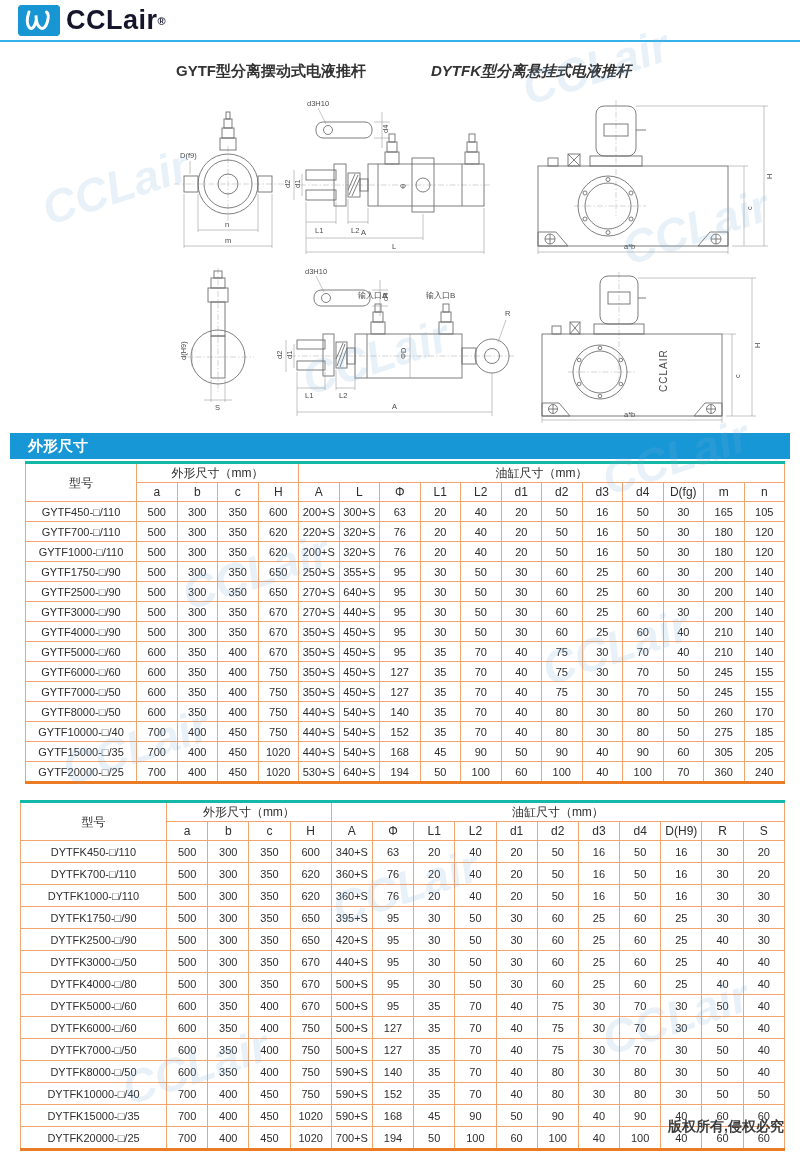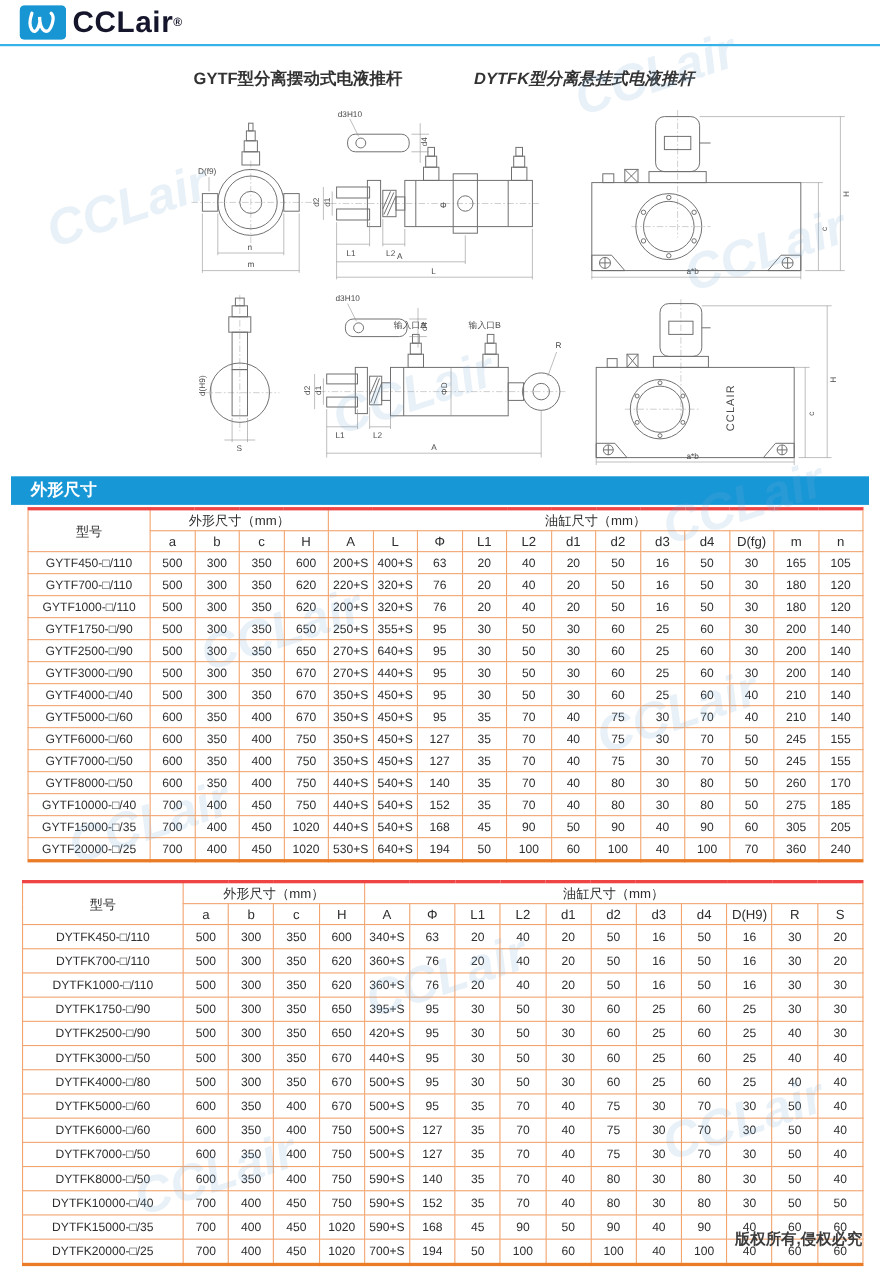--- a/index.html
+++ b/index.html
@@ -32,21 +32,21 @@
   .section-bar{position:absolute;top:433px;left:10px;width:762px;height:26px;background:#1897d6;
                color:#fff;font-size:15px;font-weight:bold;line-height:26px;padding-left:18px;z-index:1;}
 
   
   .table-wrap1{position:absolute;top:461px;left:25px;width:760px;z-index:1;}
   .table-wrap2{position:absolute;top:800px;left:20px;width:765px;z-index:1;}
   .dim-table{border-collapse:collapse;width:100%;table-layout:fixed;background:transparent;}
   .dim-table th,.dim-table td{border:1px solid #f2a46e;font-size:11px;font-weight:normal;
       text-align:center;padding:2px 0;height:15px;line-height:14px;white-space:nowrap;overflow:hidden;color:#2e2e2e;}
   .dim-table thead th{font-size:12px;height:14px;}
-  .dim-table{border-top:3px solid #ef4444;border-bottom:3px solid #ea7c28;}
+  .dim-table{border-top:3px solid #14b8a6;border-bottom:3px solid #ea7c28;}
   .t1 th.model-col{width:110px;}
   .t2 th.model-col{width:145px;}
   .t2 td{padding:3px 0;}
 
   
   .footer{position:absolute;top:1118px;right:16px;font-size:14px;font-weight:bold;color:#3c3c3c;z-index:1;}
 
   
   .wm{position:absolute;font-size:46px;font-weight:bold;font-style:italic;
       color:rgba(125,172,212,.17);transform:rotate(-18deg);white-space:nowrap;
@@ -360,21 +360,21 @@
         </tr>
     </thead>
     <tbody>
         <tr>
           <td>GYTF450-□/110</td>
           <td>500</td>
           <td>300</td>
           <td>350</td>
           <td>600</td>
           <td>200+S</td>
-          <td>400+S</td>
+          <td>300+S</td>
           <td>63</td>
           <td>20</td>
           <td>40</td>
           <td>20</td>
           <td>50</td>
           <td>16</td>
           <td>50</td>
           <td>30</td>
           <td>165</td>
           <td>105</td>
@@ -468,21 +468,21 @@
           <td>50</td>
           <td>30</td>
           <td>60</td>
           <td>25</td>
           <td>60</td>
           <td>30</td>
           <td>200</td>
           <td>140</td>
         </tr>
         <tr>
-          <td>GYTF4000-□/40</td>
+          <td>GYTF4000-□/90</td>
           <td>500</td>
           <td>300</td>
           <td>350</td>
           <td>670</td>
           <td>350+S</td>
           <td>450+S</td>
           <td>95</td>
           <td>30</td>
           <td>50</td>
           <td>30</td>

